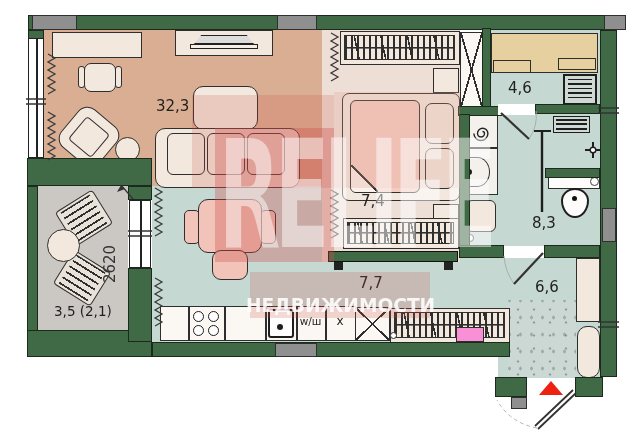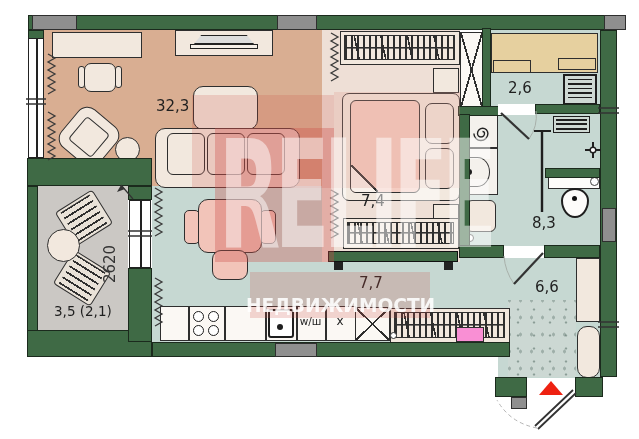--- a/index.html
+++ b/index.html
@@ -219,21 +219,21 @@
 
     <path stroke="#b5b5b5" stroke-width="1" stroke-dasharray="4 3" d="M537 428 Q510 423 497 400"></path>
     <path stroke="#333" stroke-width="1.8" d="M576 393 L538 429 M573 390 L535 426"></path>
 
     <path stroke="#333" stroke-width="1.2" d="M121 185 L133 199"></path>
     <path fill="#333" d="M121 185 l-4 7 l8 -3 z"></path>
   </svg>
 
   <div class="lbl" style="left:156px;top:97px;">32,3</div>
   <div class="lbl" style="left:361px;top:192px;">7,4</div>
-  <div class="lbl" style="left:508px;top:79px;">2,6</div>
+  <div class="lbl" style="left:508px;top:79px;">4,6</div>
   <div class="lbl" style="left:532px;top:214px;">8,3</div>
   <div class="lbl" style="left:359px;top:274px;">7,7</div>
   <div class="lbl" style="left:535px;top:278px;">6,6</div>
   <div class="lbl" style="left:54px;top:303px;font-size:13.5px;">3,5 (2,1)</div>
   <div class="lbl" style="left:80px;top:255px;width:60px;height:18px;text-align:center;transform:rotate(-90deg);font-size:15px;color:#333;">2620</div>
 
   <div class="wm" style="left:0;top:0;width:639px;height:439px;">
     <div class="abs" style="left:192px;top:95px;width:142px;height:93px;background:var(--wmred,#cc5048);opacity:.20;"></div>
     <div class="abs" style="left:215px;top:128px;width:119px;height:134px;background:var(--wmred,#cc5048);opacity:.34;"></div>
     <div class="abs" style="left:334px;top:92px;width:126px;height:96px;background:#e09a8e;opacity:.26;"></div>

